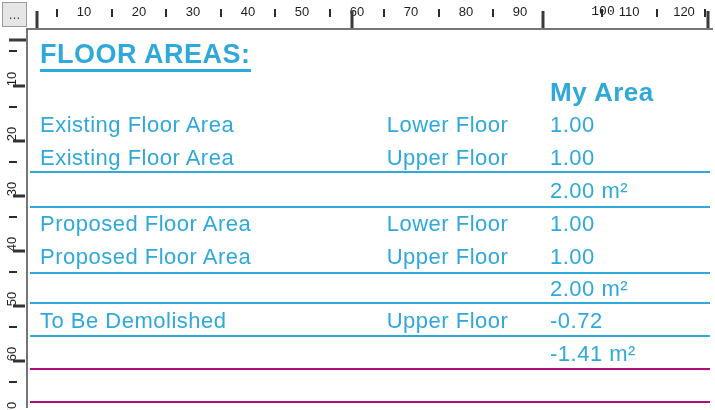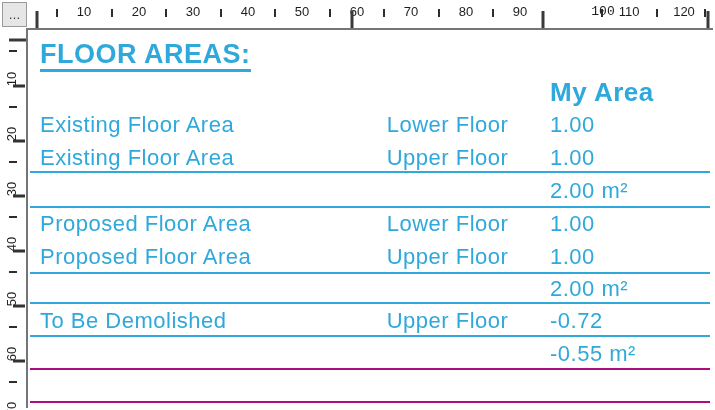--- a/index.html
+++ b/index.html
@@ -150,21 +150,21 @@
 
     <div class="trow" style="top:306px">
       <span class="c1">To Be Demolished</span>
       <span class="c2">Upper Floor</span>
       <span class="c3">-0.72</span>
     </div>
     <div class="sep" style="top:335px"></div>
     <div class="trow" style="top:339px">
       <span class="c1"></span>
       <span class="c2"></span>
-      <span class="c3">-0.55 m²</span>
+      <span class="c3">-1.41 m²</span>
     </div>
     <div class="sep magenta" style="top:368px"></div>
     <div class="trow total" style="top:371px">
       <span class="c1"></span>
       <span class="c2"></span>
     </div>
     <div class="sep magenta" style="top:401px"></div>
   </div>
 </div>
 

